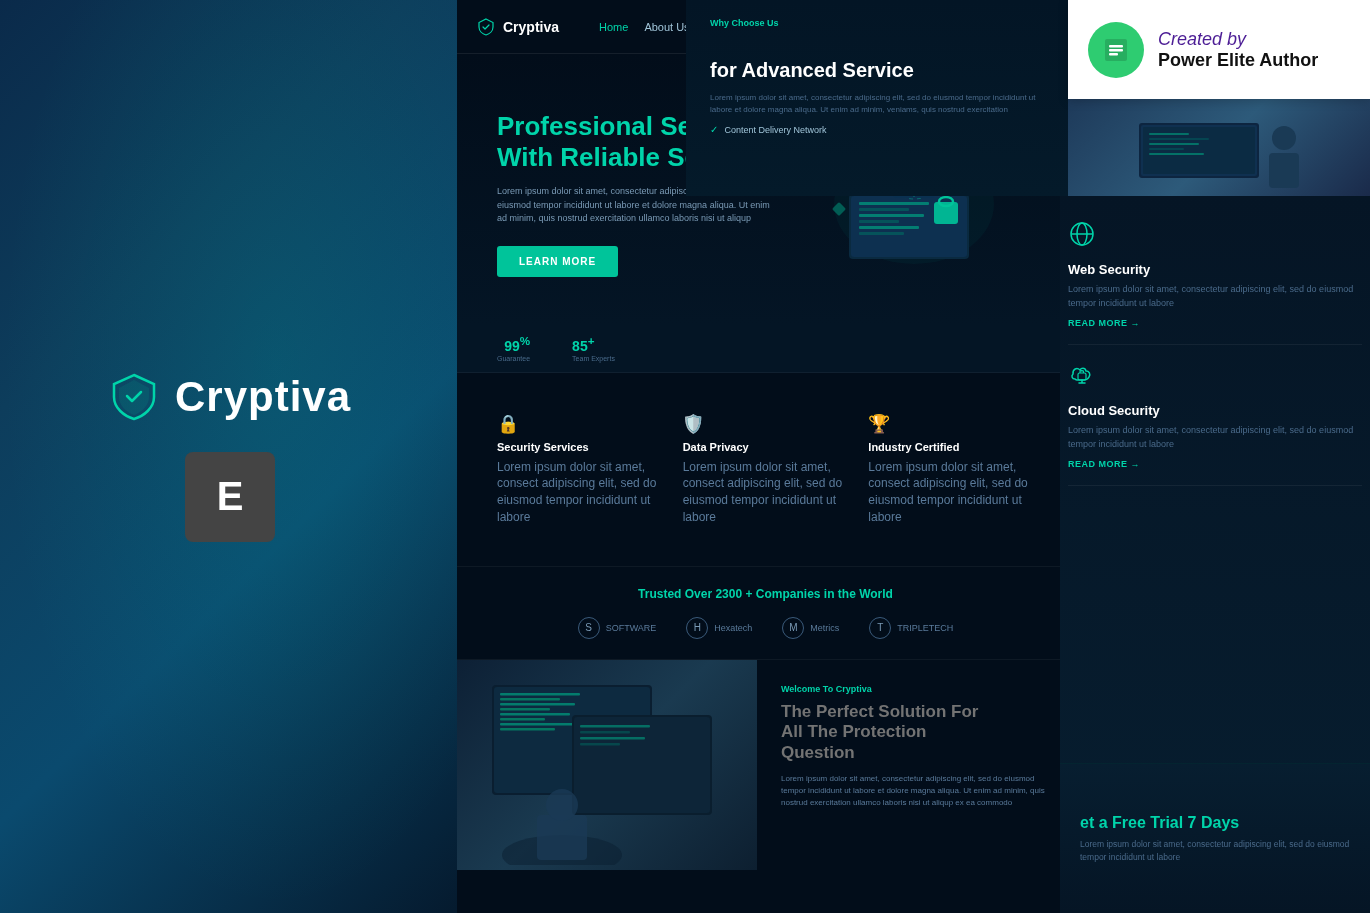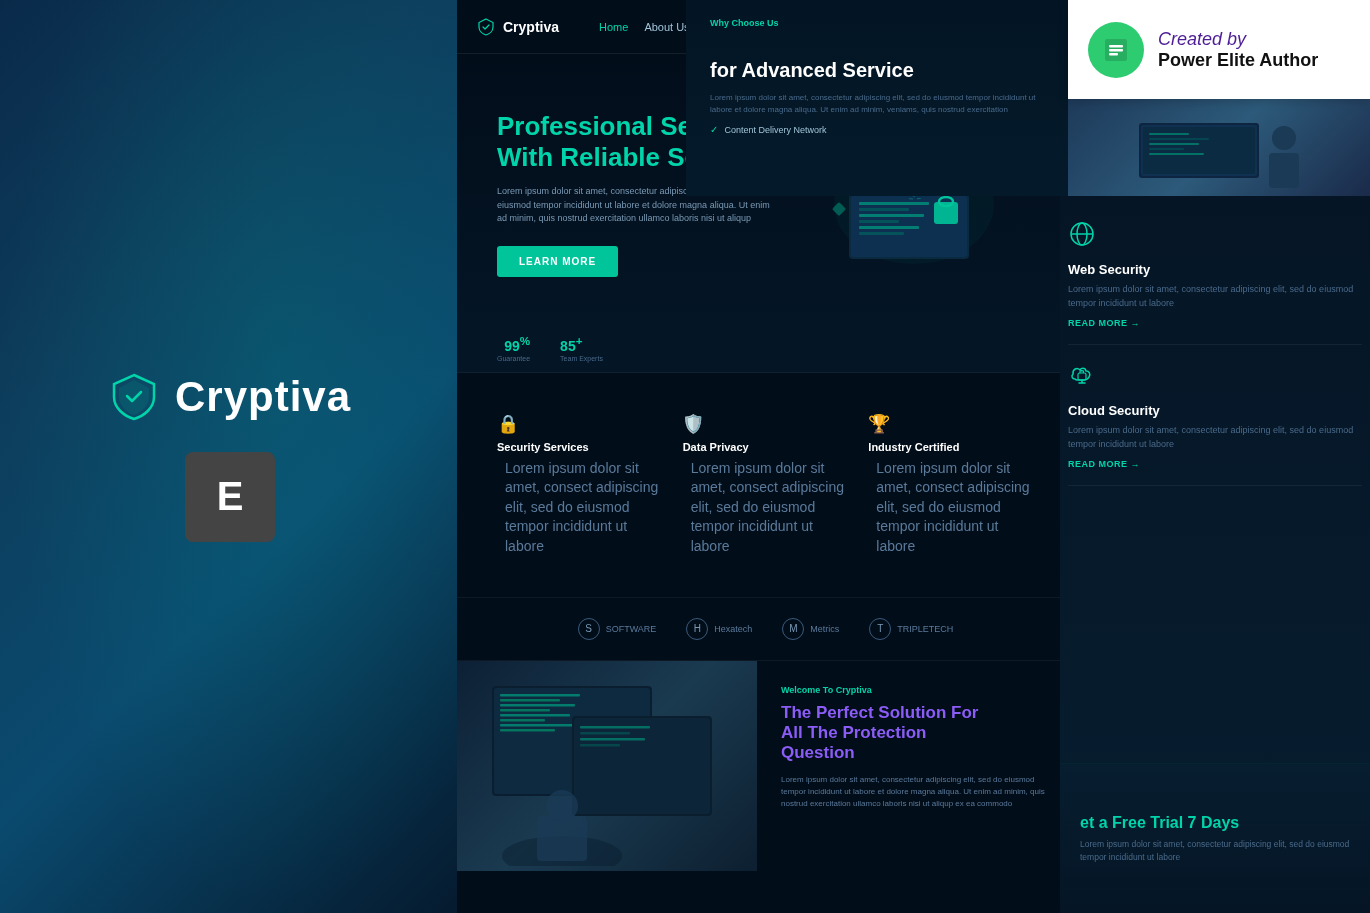--- a/index.html
+++ b/index.html
@@ -283,23 +283,22 @@
       margin-bottom: 6px;
     }
     .service-title {
       color: white;
       font-size: 11px;
       font-weight: 600;
       margin-bottom: 6px;
     }
     .service-desc {
       color: #5a7a9a;
-      font-size: 14px;
+      font-size: 12px;
       line-height: 1.4;
-      margin-left: 8px;
     }
 
     
     .trust-bar {
       background: #020d1a;
       padding: 20px 40px;
       text-align: center;
       border-top: 1px solid rgba(255,255,255,0.05);
     }
     .trust-text {
@@ -362,21 +361,21 @@
       flex: 1;
       padding: 24px 24px;
     }
     .welcome-tag {
       color: #00d4aa;
       font-size: 9px;
       font-weight: 600;
       margin-bottom: 8px;
     }
     .bottom-title {
-      color: #8b5cf6;
+      color: #737373;
       font-size: 17px;
       font-weight: 700;
       line-height: 1.2;
       margin-bottom: 10px;
     }
     .bottom-desc {
       color: #5a7a9a;
       font-size: 8px;
       line-height: 1.5;
     }
@@ -631,21 +630,21 @@
         <rect x="62" y="45" width="8" height="8" rx="1" fill="#00c49a" opacity="0.35" transform="rotate(30 66 49)"></rect>
         <rect x="155" y="45" width="8" height="8" rx="1" fill="#0080c0" opacity="0.35" transform="rotate(-20 159 49)"></rect>
 
         <circle cx="85" cy="50" r="2" fill="#00d4aa" opacity="0.6"></circle>
         <circle cx="140" cy="55" r="2" fill="#00d4aa" opacity="0.5"></circle>
         <circle cx="160" cy="100" r="2" fill="#00d4aa" opacity="0.5"></circle>
       </svg>
     </div>
   </div>
 
-  <div style="background:#041525; padding:10px 40px; display:flex; gap:0; border-bottom:1px solid rgba(255,255,255,0.05);">
+  <div style="background:#041525; padding:10px 40px; display:flex; gap:12px; border-bottom:1px solid rgba(255,255,255,0.05);">
     <div style="margin-right:30px; text-align:right;">
       <span style="color:#00d4aa; font-size:14px; font-weight:700;">99<sup>%</sup></span>
       <span style="color:#4a6a8a; font-size:7px; display:block;">Guarantee</span>
     </div>
     <div>
       <span style="color:#00d4aa; font-size:14px; font-weight:700;">85<sup>+</sup></span>
       <span style="color:#4a6a8a; font-size:7px; display:block;">Team Experts</span>
     </div>
   </div>
 
@@ -661,20 +660,23 @@
       <div class="service-desc">Lorem ipsum dolor sit amet, consect adipiscing elit, sed do eiusmod tempor incididunt ut labore</div>
     </div>
     <div class="service-card">
       <div class="service-icon">🏆</div>
       <div class="service-title">Industry Certified</div>
       <div class="service-desc">Lorem ipsum dolor sit amet, consect adipiscing elit, sed do eiusmod tempor incididunt ut labore</div>
     </div>
   </div>
 
   <div class="trust-bar">
+    <div class="trust-text">
+      <span>Trusted Over </span><span style="color:#00d4aa; font-weight:700;">2300</span><span> + Companies in the World</span>
+    </div>
     <div class="trust-logos">
       <div class="trust-logo">
         <div class="trust-logo-icon">S</div>
         <span>SOFTWARE</span>
       </div>
       <div class="trust-logo">
         <div class="trust-logo-icon">H</div>
         <span>Hexatech</span>
       </div>
       <div class="trust-logo">

